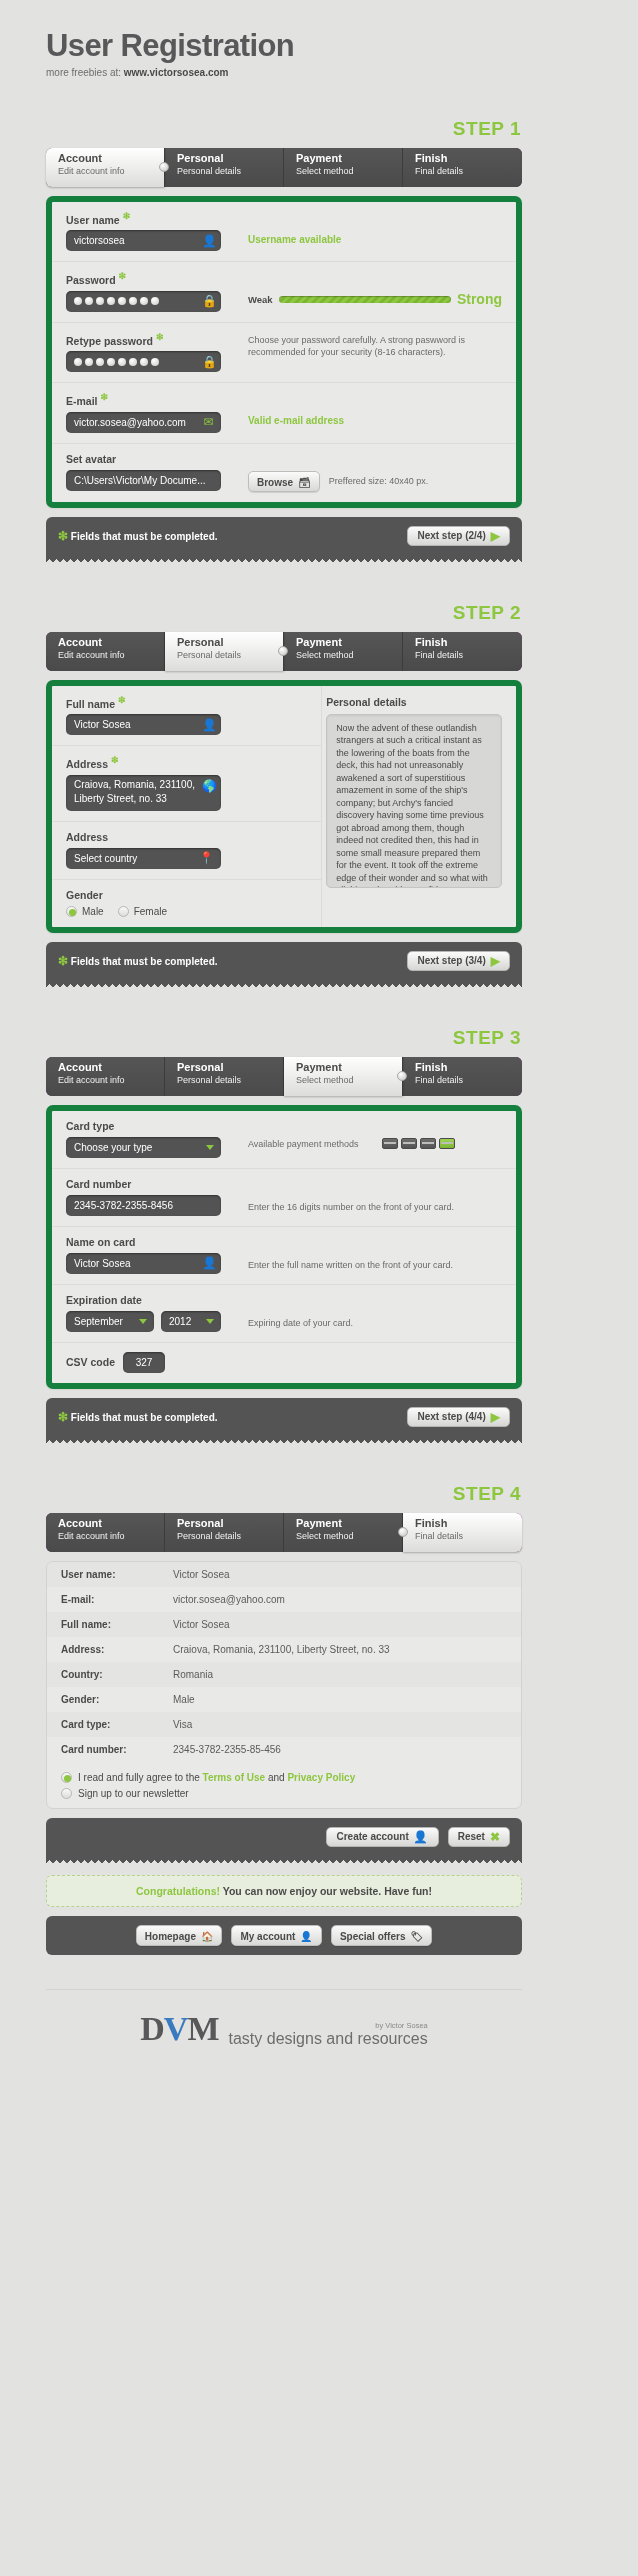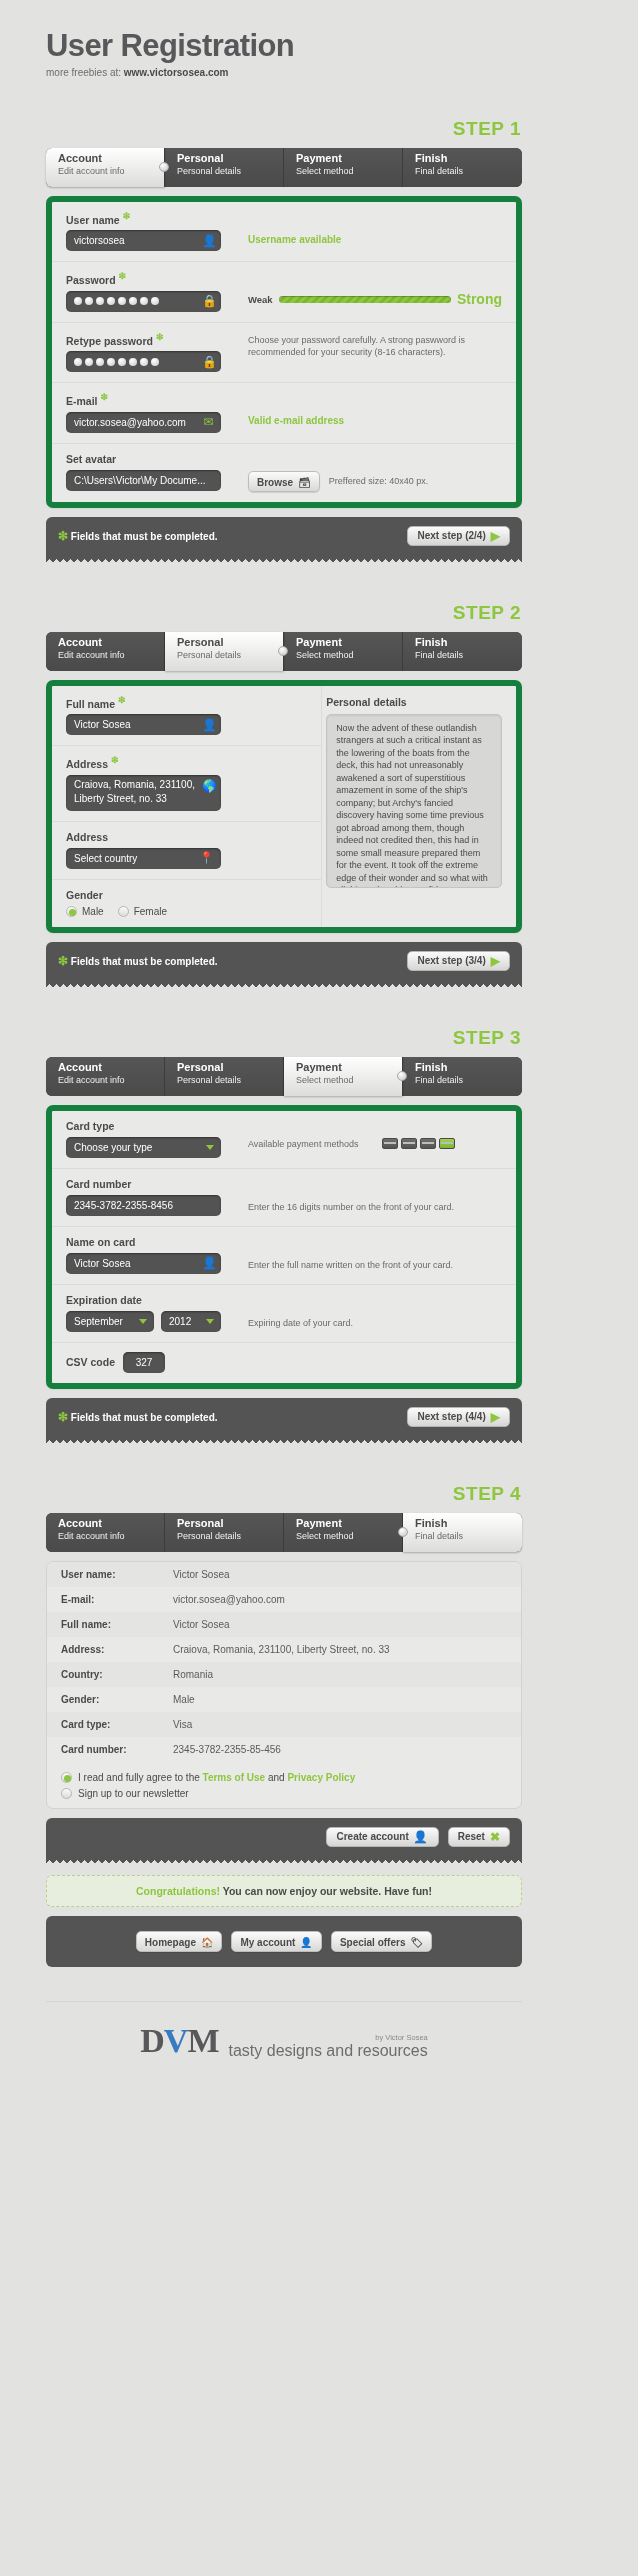--- a/index.html
+++ b/index.html
@@ -232,21 +232,21 @@
   
   .congrats {
     margin-top: 12px;
     border:1px dashed #b8cf8f; border-radius:6px;
     background:#e7eedd; text-align:center;
     padding: 9px; font-size:10.5px; font-weight:bold; color:#4a4a4a;
   }
   .congrats em { color:#8dc63f; font-style:normal; }
   .linkbar {
     margin-top: 9px; background:#545454; border-radius:6px;
-    padding: 15px; display:flex; justify-content:center; gap:9px;
+    padding: 9px; display:flex; justify-content:center; gap:9px;
   }
 
   
   .footer {
     margin-top: 34px; padding-bottom: 26px;
     display:flex; align-items:flex-end; justify-content:center; gap:10px;
     border-top: 1px solid #d4d4d2; padding-top: 20px;
     margin-left:46px; margin-right:46px;
   }
   .logo-dm { font-size:34px; font-weight:bold; color:#58585a; letter-spacing:-1px;

